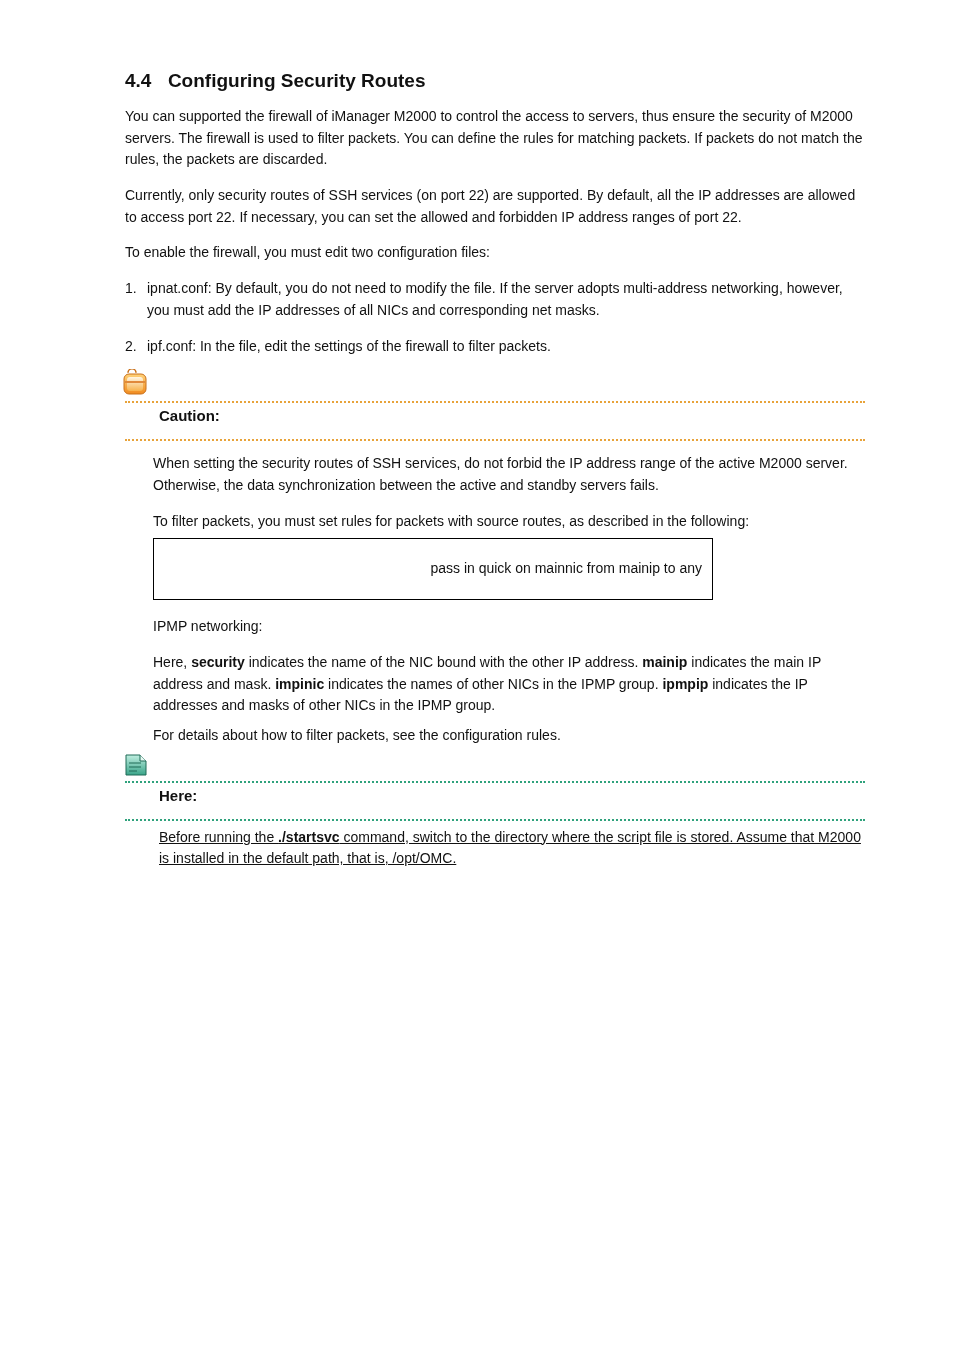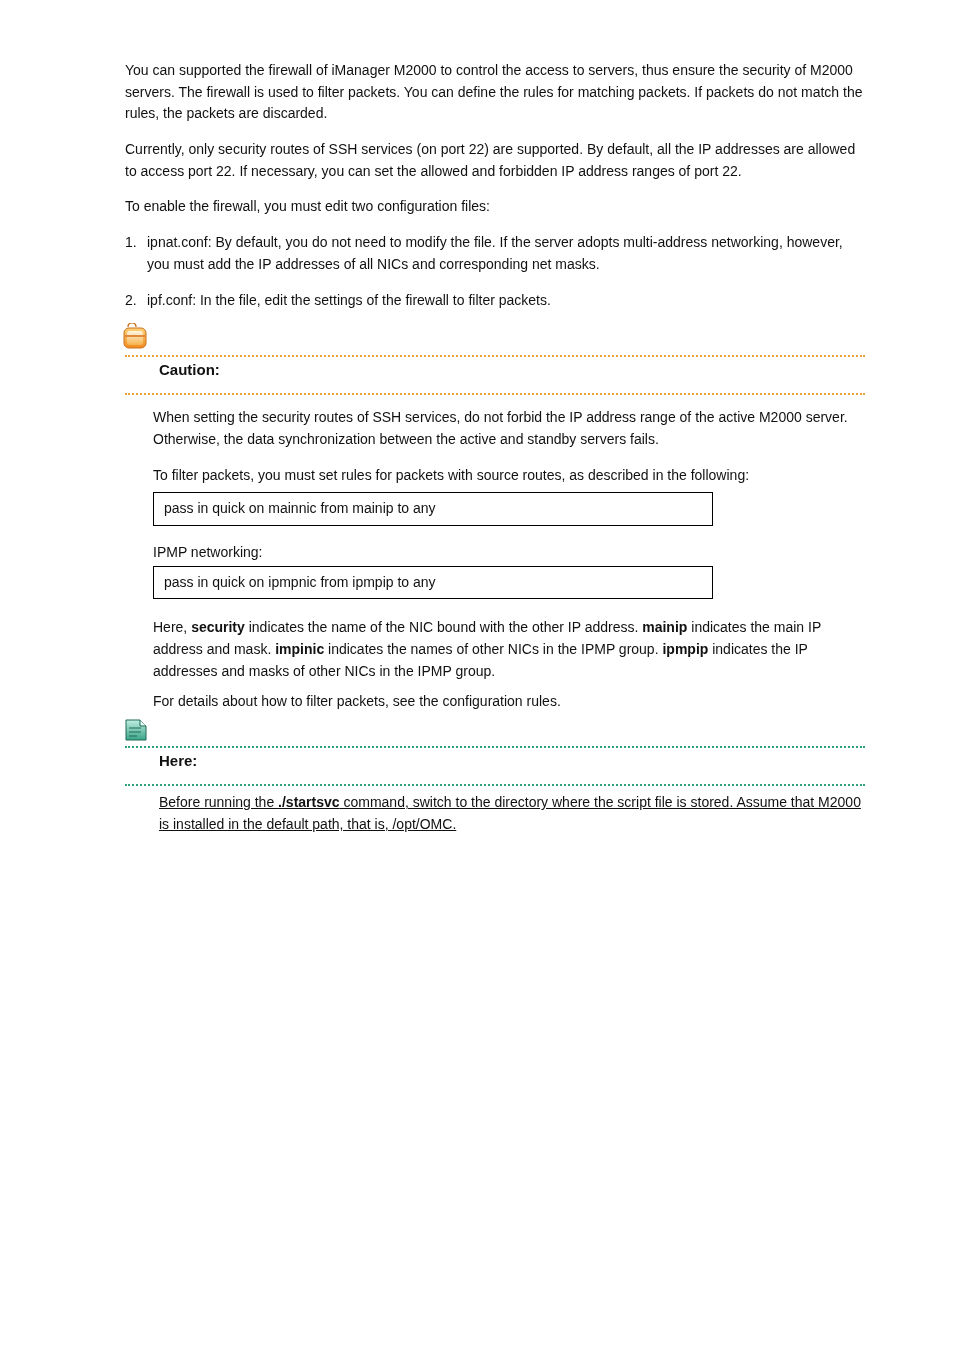--- a/index.html
+++ b/index.html
@@ -78,25 +78,26 @@
     padding: 4px 2px 4px 34px;
   }
   .caution-body {
     padding: 4px 0 0 28px;
   }
   .caution-body p {
     margin: 0;
   }
   .bordered-row {
     border: 1.5px solid #000;
-    padding: 6px 10px;
+    padding: 20px 10px;
     font-size: 14px;
     line-height: 1.4;
     margin: 6px 0 6px 0;
     width: 538px;
+    text-align: right;
   }
   .subhead {
     font-size: 14px;
     margin: 6px 0 2px 0;
   }
   .route-sep {
     height: 6px;
   }
   .caution-after {
     margin-top: 20px;
@@ -108,20 +109,24 @@
     line-height: 1.55;
     text-decoration: underline;
   }
 </style>
 </head>
 <body>
 
 <div class="page">
   <div class="content">
 
+    <div class="sec-heading">
+      <span class="section-number">4.4</span>
+      <span class="section-title">Configuring Security Routes</span>
+    </div>
 
     <p class="body-text">You can supported the firewall of iManager M2000 to control the access to servers, thus ensure the security of M2000 servers. The firewall is used to filter packets. You can define the rules for matching packets. If packets do not match the rules, the packets are discarded.</p>
     <p class="body-text">Currently, only security routes of SSH services (on port 22) are supported. By default, all the IP addresses are allowed to access port 22. If necessary, you can set the allowed and forbidden IP address ranges of port 22.</p>
     <p class="body-text">To enable the firewall, you must edit two configuration files:</p>
 
     <div class="list-item">
       <div class="bullet">1.</div>
       <div class="li-body">ipnat.conf: By default, you do not need to modify the file. If the server adopts multi-address networking, however, you must add the IP addresses of all NICs and corresponding net masks.</div>
     </div>
     <div class="list-item">
@@ -155,21 +160,20 @@
       <hr class="dotted-rule">
 
       <div class="caution-body">
         <p class="body-text" style="margin-top:8px">When setting the security routes of SSH services, do not forbid the IP address range of the active M2000 server. Otherwise, the data synchronization between the active and standby servers fails.</p>
 
         <p class="body-text" style="margin-top:14px">To filter packets, you must set rules for packets with source routes, as described in the following:</p>
 
         <div class="bordered-row">pass in quick on mainnic from mainip to any</div>
         <div class="route-sep"></div>
         <div class="subhead">IPMP networking:</div>
-        <div class="bordered-row">pass in quick on ipmpnic from ipmpip to any</div>
 
         <p class="body-text caution-after" style="margin-left:0; margin-top:18px">
           <span>Here, </span><b>security</b><span> indicates the name of the NIC bound with the other IP address. </span><b>mainip</b><span> indicates the main IP address and mask. </span><b>impinic</b><span> indicates the names of other NICs in the IPMP group. </span><b>ipmpip</b><span> indicates the IP addresses and masks of other NICs in the IPMP group.</span>
         </p>
 
         <p class="body-text" style="margin-top:8px">For details about how to filter packets, see the configuration rules.</p>
       </div>
     </div>
 
     <div class="note-block">

